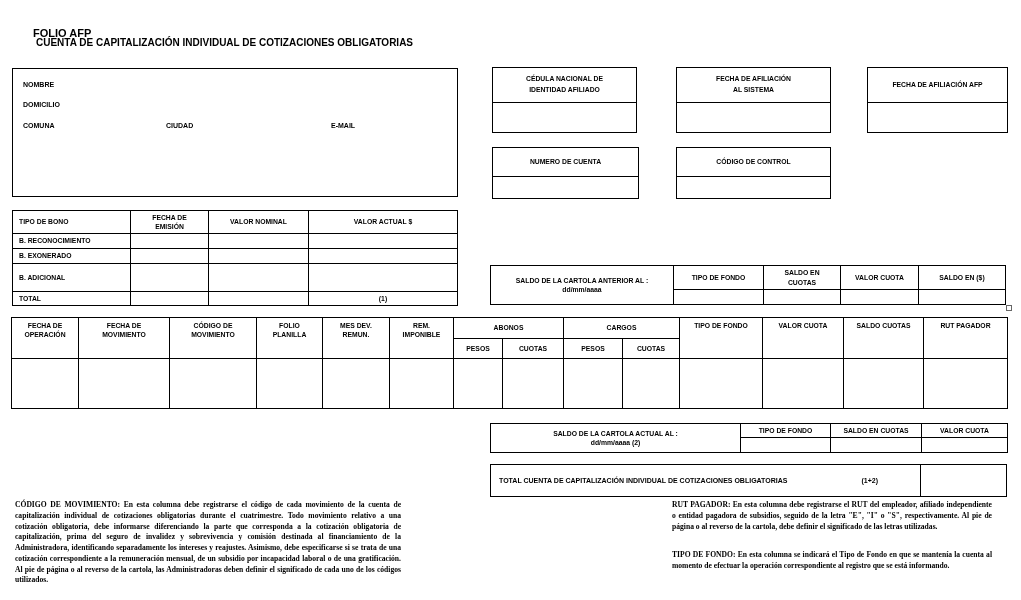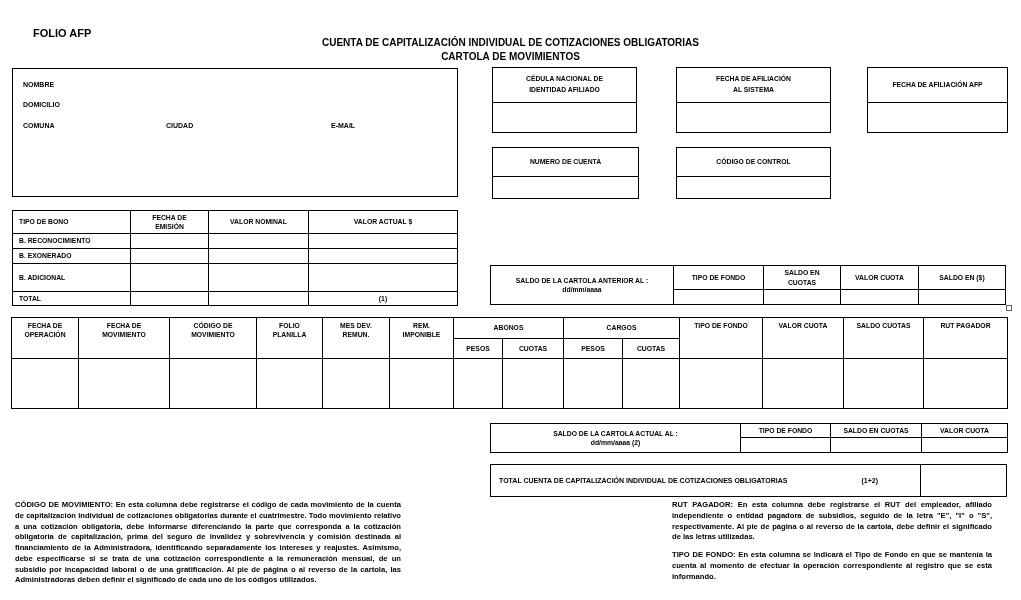--- a/index.html
+++ b/index.html
@@ -9,22 +9,22 @@
     width: 1021px;
     height: 600px;
     background: #ffffff;
     font-family: "Liberation Sans", sans-serif;
     color: #000;
     overflow: hidden;
   }
   .pre { white-space: pre-line; }
 
   .logo { position: absolute; left: 33px; top: 27px; font-size: 11px; font-weight: bold; }
-  .title { position: absolute; left: 0; top: 36px; width: 100%; text-align: center;
-           font-size: 10px; font-weight: bold; line-height: 14px; }
+  .title { position: absolute; left: 0; top: 36px; width: 100%; text-align: left;
+           font-size: 10px; font-weight: bold; line-height: 14px; padding-left: 36px; }
 
   
   .addr { position: absolute; left: 12px; top: 68px; width: 446px; height: 129px; border: 1.4px solid #000; }
   .addr span { position: absolute; font-size: 7px; font-weight: bold; }
 
   
   .idbox { position: absolute; border: 1.4px solid #000; display: flex; flex-direction: column; }
   .idbox .l { border-bottom: 1px solid #000; display: flex; align-items: center; justify-content: center;
               text-align: center; font-size: 6.8px; font-weight: bold; line-height: 1.55; white-space: pre-line; }
   .idbox .v { flex: 1; }
@@ -39,34 +39,33 @@
   .saldo-label { font-size: 6.8px; line-height: 1.8; }
 
   
   .total { position: absolute; left: 490px; top: 464px; width: 517px; height: 33px;
            border: 1.4px solid #000; display: flex; }
   .total .tl { width: 430px; border-right: 1px solid #000; display: flex; align-items: center;
                padding-left: 8px; font-size: 7px; font-weight: bold; }
   .total .tl .note { margin-left: auto; margin-right: 42px; }
   .total .tr { flex: 1; }
 
-  .fnote { position: absolute; font-size: 7.6px; font-weight: bold; text-align: justify; line-height: 1.42; }
+  .fnote { position: absolute; font-size: 7.6px; font-weight: bold; text-align: justify; line-height: 1.42; font-family: Liberation Serif, serif; }
 
   .tiny-square { position: absolute; left: 1006px; top: 305px; width: 6px; height: 6px; border: 1px solid #666; }
 </style>
 </head>
 <body>
 
 <div class="page">
 
   <div class="logo">FOLIO AFP</div>
 
   <div class="title">
     <div>CUENTA DE CAPITALIZACIÓN INDIVIDUAL DE COTIZACIONES OBLIGATORIAS</div>
-    <div>CARTOLA DE MOVIMIENTOS</div>
   </div>
 
   <div class="addr">
     <span style="left:10px; top:12px;">NOMBRE</span>
     <span style="left:10px; top:32px;">DOMICILIO</span>
     <span style="left:10px; top:53px;">COMUNA</span>
     <span style="left:153px; top:53px;">CIUDAD</span>
     <span style="left:318px; top:53px;">E-MAIL</span>
   </div>
 

